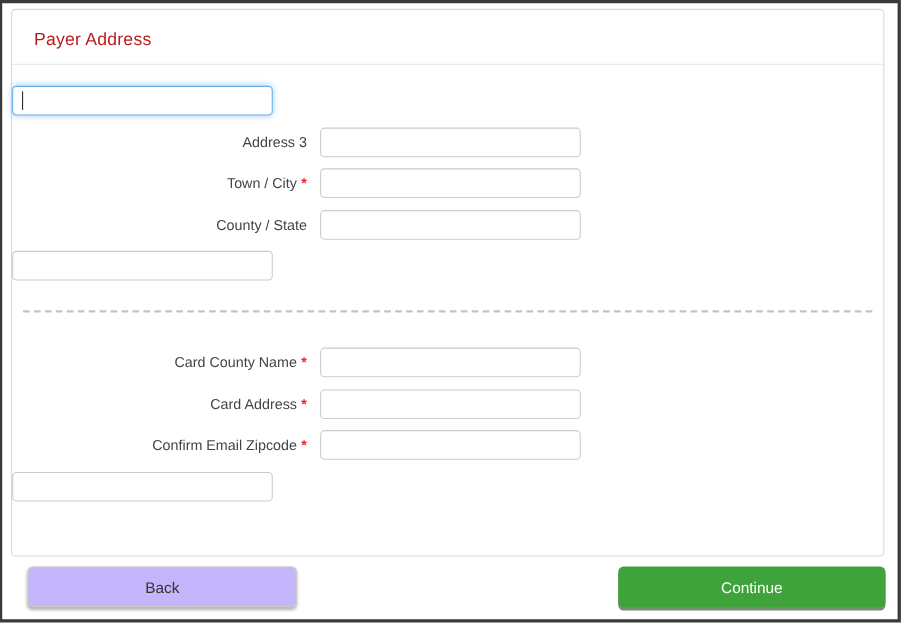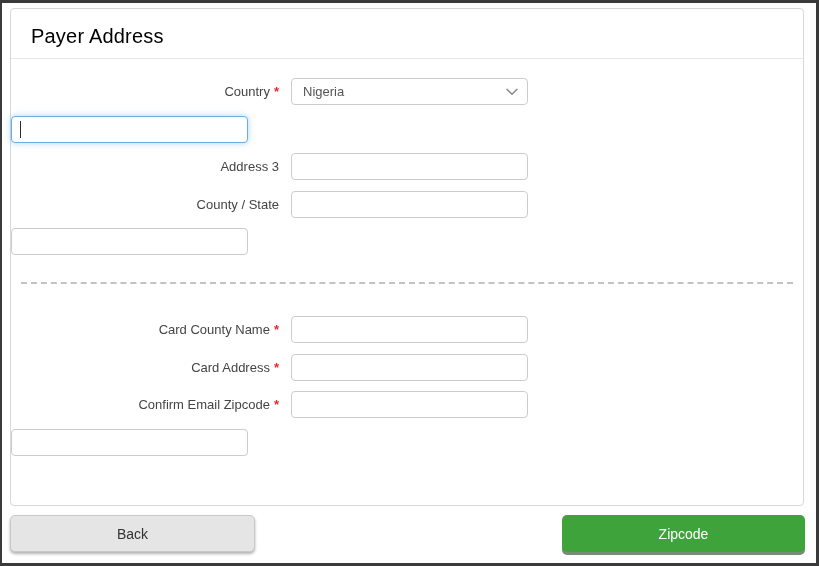--- a/index.html
+++ b/index.html
@@ -29,21 +29,21 @@
     border:1px solid #d8d8d8;
     border-radius:4px;
   }
   .panel-header{
     height:50px;
     display:flex;align-items:center;
     padding-left:20px;padding-top:6px;
     border-bottom:1px solid #e7e7e7;
   }
   .panel-title{
-    font-size:20px;color:#000000;letter-spacing:.2px;
+    font-size:16px;color:#b91c1c;letter-spacing:.2px;
   }
   .form-area{
     padding-top:19px;
   }
   .form-row{
     position:relative;
     display:flex;align-items:center;
     min-height:27px;
     margin-bottom:10.5px;
   }
@@ -119,22 +119,22 @@
   }
   .btn{
     position:absolute;
     top:512px;height:37px;
     border:none;border-radius:5px;
     font-family:"Liberation Sans", sans-serif;
     font-size:14px;
     cursor:pointer;
   }
   .btn-back{
-    left:8px;width:245px;
-    background:#e5e5e5;
+    left:23px;width:245px;
+    background:#c4b5fd;
     border:1px solid #c9c9c9;
     color:#333;
     box-shadow:0 2px 3px rgba(0,0,0,.3);
   }
   .btn-continue{
     left:560px;width:243px;
     background:var(--accent-green);
     color:#fff;
     box-shadow:0 3px 0 rgba(8,48,6,.55);
   }
@@ -144,48 +144,41 @@
 
 <div class="viewport">
 
   <div class="panel">
     <div class="panel-header">
       <div class="panel-title">Payer Address</div>
     </div>
 
     <div class="form-area">
 
-      <div class="form-row">
-        <div class="row-label"><span>Country</span><span class="req">*</span></div>
-        <div class="control select-wrap">
-          <select>
-            <option>Nigeria</option>
-          </select>
-          <span class="chevron">
-            <svg width="12" height="8" viewBox="0 0 12 8">
-                <path d="M1 1l5 5 5-5" fill="none" stroke="#8a8a8a" stroke-width="1.5" stroke-linecap="round" stroke-linejoin="round"></path>
-              </svg>
-          </span>
-        </div>
-      </div>
 
       <div class="form-row">
         <div class="control">
           <input class="text-input focused" type="text" value="" style="">
           <span class="caret"></span>
         </div>
       </div>
 
       <div class="form-row">
         <div class="row-label"><span>Address 3</span></div>
         <div class="control">
           <input class="text-input" type="text" value="" style="">
         </div>
       </div>
 
+      <div class="form-row">
+        <div class="row-label"><span>Town / City</span><span class="req">*</span></div>
+        <div class="control">
+          <input class="text-input" type="text" value="" style="">
+        </div>
+      </div>
 
       <div class="form-row">
         <div class="row-label"><span>County / State</span></div>
         <div class="control">
           <input class="text-input" type="text" value="" style="">
         </div>
       </div>
 
       <div class="form-row">
         <div class="control">
@@ -220,15 +213,15 @@
         <span class="help-icon">?</span>
         <div class="control">
           <input class="text-input" type="text" value="" style="">
         </div>
       </div>
 
     </div>
   </div>
 
   <button class="btn btn-back">Back</button>
-  <button class="btn btn-continue">Zipcode</button>
+  <button class="btn btn-continue">Continue</button>
 
 </div>
 
 </body></html>

